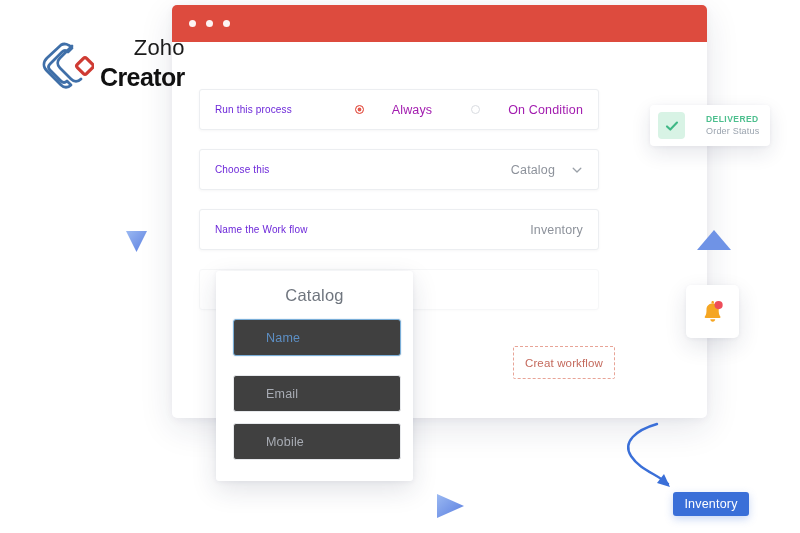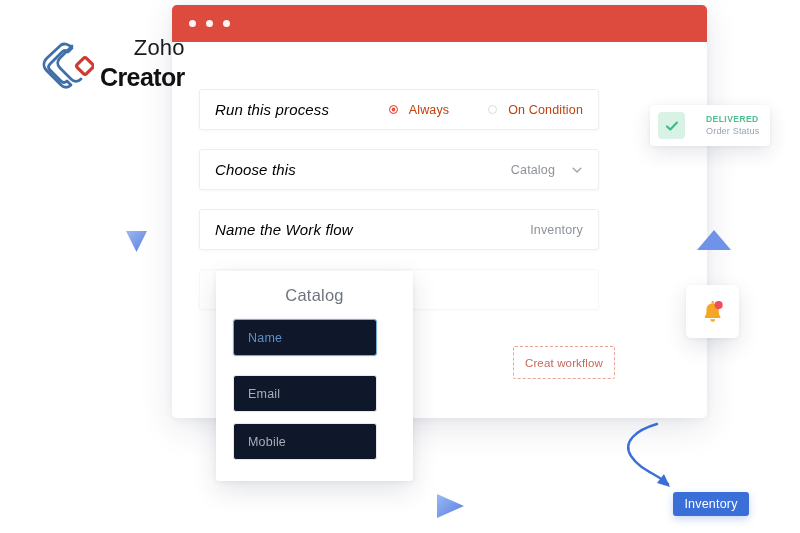--- a/index.html
+++ b/index.html
@@ -44,51 +44,51 @@
     background:#ffffff;border:1px solid #eceef1;border-radius:3px;
     box-shadow:0 1px 3px rgba(40,50,80,.045);
     display:flex;align-items:center;box-sizing:border-box;
     padding:0 15px;
   }
   .row-1{top:84px;}
   .row-2{top:144px;}
   .row-3{top:204px;}
   .row-4{top:264px;opacity:.45;}
   .row-label{
-    font-size:15px;color:#000000;letter-spacing:.15px;white-space:nowrap;font-style:italic;
+    font-size:10px;color:#6d28d9;letter-spacing:.15px;white-space:nowrap;
   }
   .row-value{
     font-size:12.5px;color:#8d929b;letter-spacing:.15px;margin-left:auto;white-space:nowrap;
   }
   .chev{margin-left:16px;width:12px;height:12px;flex:0 0 auto;}
   .chev svg{display:block;}
 
   .radio-group{display:flex;align-items:center;margin-left:auto;}
   .radio{
     width:9px;height:9px;border-radius:50%;
     border:1px solid #d9dce1;box-sizing:border-box;background:#fff;
   }
   .radio.on{background:#e4584c;border-color:#e4584c;box-shadow:inset 0 0 0 1.6px #ffffff;}
-  .radio-label{font-size:12.5px;color:#c2410c;margin-left:11px;letter-spacing:.15px;}
+  .radio-label{font-size:12.5px;color:#a21caf;margin-left:28px;letter-spacing:.15px;}
   .radio-gap{width:39px;}
 
   
   .catalog{
     position:absolute;left:216px;top:271px;width:197px;height:210px;
     background:#ffffff;border-radius:3px;
     box-shadow:0 9px 26px rgba(30,40,70,.13), 0 1px 5px rgba(30,40,70,.06);
   }
   .catalog-title{
     text-align:center;font-size:16.5px;color:#6f757e;
     padding-top:15px;letter-spacing:.2px;font-weight:400;
   }
   .field{
-    position:absolute;left:17px;width:144px;height:37px;
-    border:1px solid #e7e9ec;border-radius:3px;background:#0f172a;
-    display:flex;align-items:center;padding-left:14px;box-sizing:border-box;
+    position:absolute;left:17px;width:168px;height:37px;
+    border:1px solid #e7e9ec;border-radius:3px;background:#404040;
+    display:flex;align-items:center;padding-left:32px;box-sizing:border-box;
   }
   .field span{font-size:12.5px;color:#a8acb4;letter-spacing:.2px;}
   .field.focused{border:1.4px solid #7aaed8;box-shadow:0 0 0 1px rgba(122,174,216,.12);}
   .field.focused span{color:#5d8fc4;}
   .f1{top:48px;}
   .f2{top:104px;}
   .f3{top:152px;}
 
   
   .create-wf{

